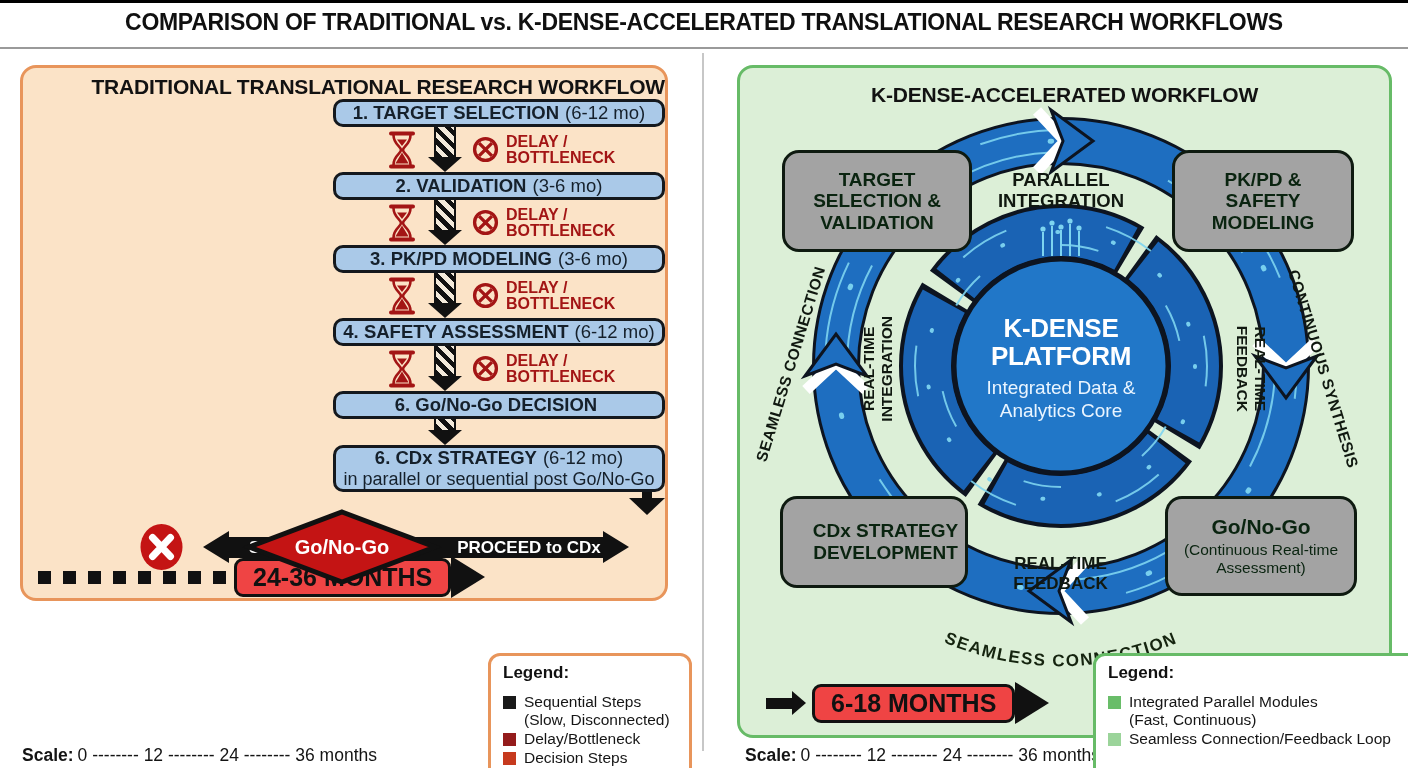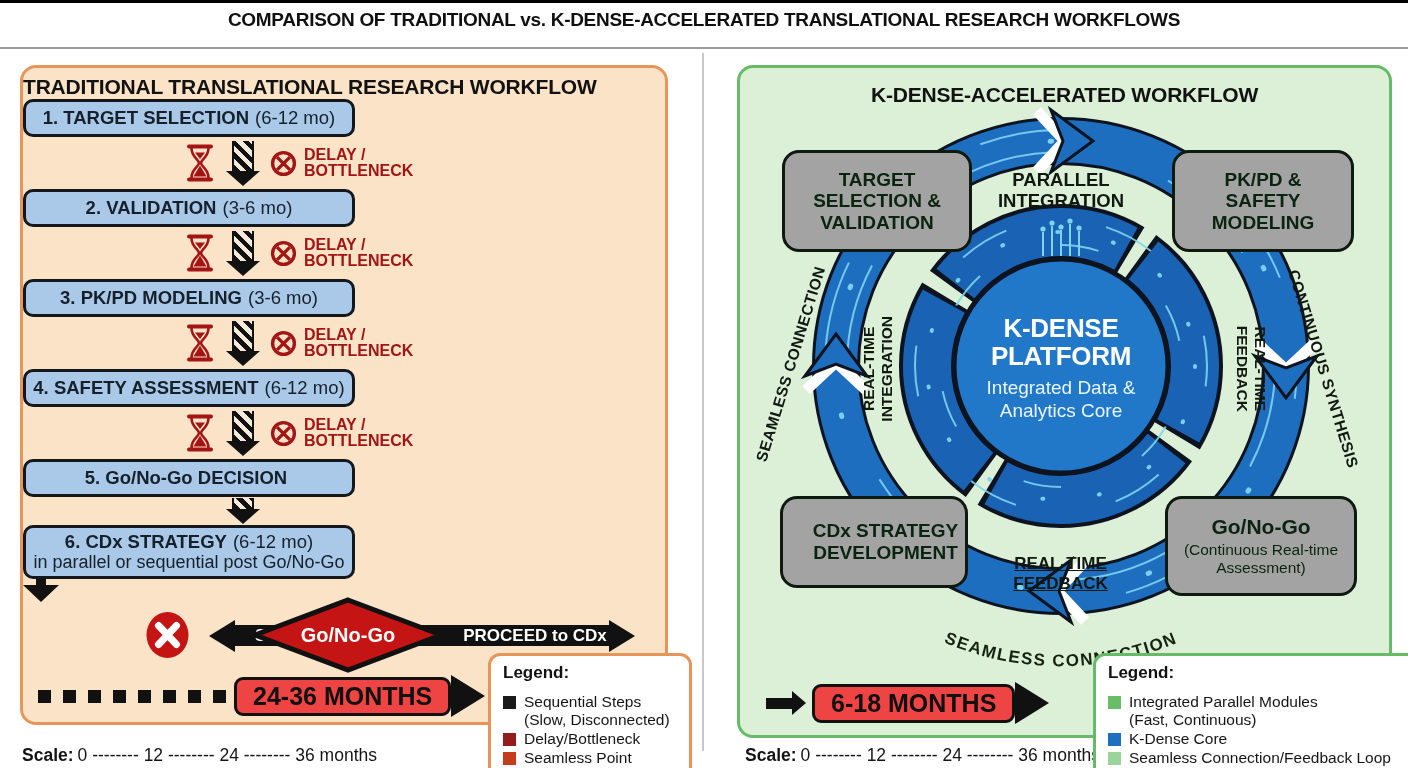--- a/index.html
+++ b/index.html
@@ -2,28 +2,28 @@
 <html><head>
 <meta charset="utf-8">
 <style>
   * { margin:0; padding:0; box-sizing:border-box; }
   body { background:#fff; font-family:"Liberation Sans", sans-serif; }
   .page { position:relative; width:1408px; height:768px; background:#fff; overflow:hidden;
           border-top:3px solid #000; }
   .ml { white-space:pre-line; }
 
   
-  .main-title { text-align:center; padding-top:6px; font-size:19px; font-weight:bold; color:#101010; letter-spacing:-0.3px; }
+  .main-title { text-align:center; padding-top:6px; font-size:23px; font-weight:bold; color:#101010; letter-spacing:-0.3px; }
   .title-rule { position:absolute; left:0; top:44px; width:1408px; height:2px; background:#9a9a9a; }
   .panel-divider { position:absolute; left:702px; top:50px; width:2px; height:698px; background:#c7c7c7; }
 
   
-  .panel-left { position:absolute; left:20px; top:62px; width:648px; height:660px;
+  .panel-left { position:absolute; left:20px; top:62px; width:648px; height:536px;
                 background:#fbe3c7; border:3px solid #e8955b; border-radius:16px;
-                display:flex; flex-direction:column; align-items:flex-start; }
+                display:flex; flex-direction:column; align-items:flex-end; }
   .panel-title { margin-top:7px; font-size:21px; font-weight:bold; color:#121212; letter-spacing:-0.2px; }
   .step-box { width:332px; height:38px; background:#aac9e8; border:3px solid #14181d; border-radius:10px;
               display:flex; align-items:center; justify-content:center; color:#15202b; font-size:18.5px; }
   .step-label { font-weight:bold; }
   .step-duration { font-weight:400; margin-left:6px; }
   .step-box.tall { height:54px; flex-direction:column; line-height:1.12; }
   .step-line { display:flex; }
   .step-note { font-size:18px; font-weight:400; }
   .connector { display:grid; grid-template-columns:1fr 34px 1fr; align-items:center; height:52px; width:440px; }
   .hg { justify-self:end; margin-right:12px; }
@@ -85,21 +85,21 @@
   .mod-tr { left:432px; top:82px; width:182px; height:102px; }
   .mod-bl { left:40px; top:428px; width:188px; height:92px;padding-left:23px; }
   .mod-br { left:425px; top:428px; width:192px; height:100px; font-size:21px; }
   .mod-sub { font-weight:400; font-size:15.5px; line-height:1.15; margin-top:2px; }
   .ring-label { position:absolute; z-index:2; color:#101810; font-weight:bold; text-align:center; }
   .lbl-top { left:226px; top:101px; width:190px; font-size:18.5px; line-height:1.15; }
   .lbl-left-outer { left:-59px; top:287px; width:220px; font-size:15.5px; letter-spacing:0.5px; transform:rotate(-73deg); }
   .lbl-left-inner { left:73px; top:283px; width:130px; font-size:15.5px; line-height:1.15; transform:rotate(-90deg); }
   .lbl-right-inner { left:446px; top:283px; width:130px; font-size:15.5px; line-height:1.15; transform:rotate(90deg); }
   .lbl-right-outer { left:473px; top:292px; width:220px; font-size:15.5px; letter-spacing:0.5px; transform:rotate(73deg); }
-  .lbl-bottom-inner { left:238px; top:486px; width:165px; font-size:17px; line-height:1.15;text-decoration:underline; }
+  .lbl-bottom-inner { left:238px; top:486px; width:165px; font-size:17px; line-height:1.15; }
   .core-text { position:absolute; left:216px; top:246px; width:210px; z-index:2; text-align:center; color:#fff; }
   .core-title { font-size:26px; font-weight:bold; line-height:1.08; letter-spacing:-0.3px; }
   .core-sub { font-size:19px; margin-top:7px; line-height:1.18; color:#eaf5ff; }
   .arc-text { font-size:17px; font-weight:bold; fill:#15240f; letter-spacing:1.5px; }
   .tl-right { position:absolute; left:26px; top:614px; display:flex; align-items:center; z-index:4; }
 </style>
 </head>
 <body>
 
 <div class="page">
@@ -209,21 +209,21 @@
         <svg width="27" height="27" viewBox="0 0 26 26">
           <circle cx="13" cy="13" r="10.5" fill="none" stroke="#a31515" stroke-width="3.2"></circle>
           <path d="M6.8 6.8L19.2 19.2M19.2 6.8L6.8 19.2" stroke="#a31515" stroke-width="3.2"></path>
         </svg>
         <div class="ml">DELAY /
 BOTTLENECK</div>
       </div>
     </div>
 
     <div class="step-box">
-      <span class="step-label">5. Go/No-Go DECISION</span>
+      <span class="step-label">6. Go/No-Go DECISION</span>
       <span class="step-duration"></span>
     </div>
 
     <div class="connector short">
       <div class="stem-wrap">
           <div class="stem s"></div>
           <div class="stem-head"></div>
         </div>
     </div>
 
@@ -270,21 +270,21 @@
       <span class="swatch" style="background:#1a1a1a"></span>
       <span class="ml">Sequential Steps
 (Slow, Disconnected)</span>
     </div>
     <div class="legend-item">
       <span class="swatch" style="background:#941c1c"></span>
       <span class="ml">Delay/Bottleneck</span>
     </div>
     <div class="legend-item">
       <span class="swatch" style="background:#c63a1e"></span>
-      <span class="ml">Seamless Point</span>
+      <span class="ml">Decision Steps</span>
     </div>
   </div>
 
   <section class="panel-right">
     <div class="panel-title">K-DENSE-ACCELERATED WORKFLOW</div>
 
     <svg class="ring-svg" width="655" height="590" viewBox="0 0 655 590">
       <defs>
         <g id="chev">
           <path d="M-24 -30 L4 0 L-24 30" fill="none" stroke="#fff" stroke-width="11"></path>
@@ -379,22 +379,18 @@
     <b>Scale:</b><span>0 -------- 12 -------- 24 -------- 36 months</span>
   </div>
   <div class="legend legend-right">
     <div class="legend-title">Legend:</div>
     <div class="legend-item">
       <span class="swatch" style="background:#69bd69"></span>
       <span class="ml">Integrated Parallel Modules
 (Fast, Continuous)</span>
     </div>
     <div class="legend-item">
-      <span class="swatch" style="background:#1d70c0"></span>
-      <span class="ml">K-Dense Core</span>
-    </div>
-    <div class="legend-item">
       <span class="swatch" style="background:#9bd49a"></span>
       <span class="ml">Seamless Connection/Feedback Loop</span>
     </div>
   </div>
 
 </div>
 
 </body></html>

